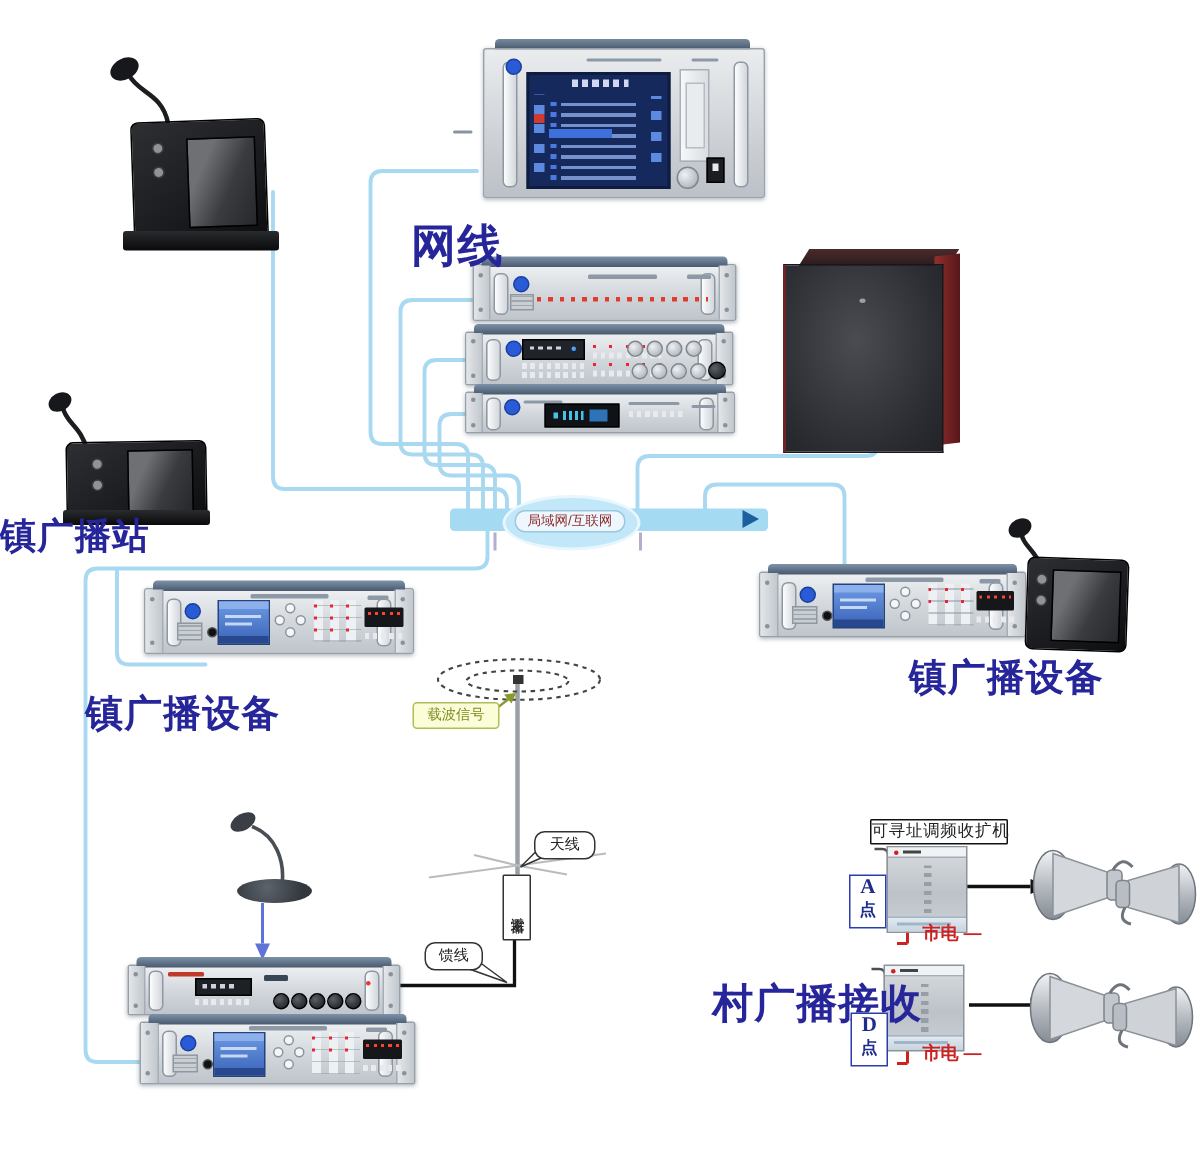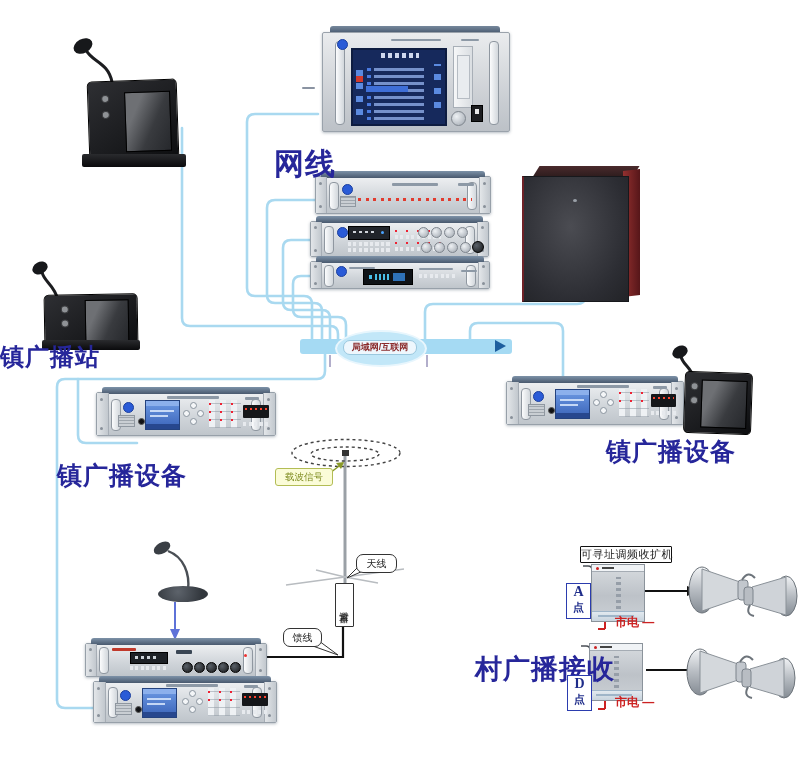--- a/index.html
+++ b/index.html
@@ -152,21 +152,21 @@
     <ellipse cx="40" cy="268" rx="8" ry="6" fill="#17181b" transform="rotate(-28 40 268)"></ellipse>
     <ellipse cx="680" cy="352" rx="8" ry="6" fill="#17181b" transform="rotate(-28 680 352)"></ellipse>
     <path d="M168,551 C184,557 190,574 188,590" stroke="#4a4f55" stroke-width="2.4" fill="none"></path>
     <ellipse cx="162" cy="548" rx="9" ry="5.5" fill="#3a3f45" transform="rotate(-30 162 548)"></ellipse>
   </svg>
 
   <div class="abs" style="left:300px;top:339px;width:212px;height:15px;background:#a5daf3;border-radius:3px;z-index:4;"></div>
   <div class="abs" style="left:495px;top:340px;width:0;height:0;border-left:11px solid #1d5e9e;border-top:6.5px solid transparent;border-bottom:6.5px solid transparent;z-index:5;"></div>
   <div class="abs" style="left:335px;top:330px;width:88px;height:33px;background:#c2e7f8;border:2px solid #e8f6fd;border-radius:50%;z-index:4;"></div>
   <div class="abs" style="left:343px;top:340px;width:72px;height:13px;background:#eef7fd;border:1px solid #9bc8de;border-radius:7px;z-index:5;
-              font-size:9px;font-weight:bold;color:#8b2b2b;text-align:center;line-height:13px;">局域网/互联网</div>
+              font-size:9px;font-weight:normal;color:#8b2b2b;text-align:center;line-height:13px;">局域网/互联网</div>
   <div class="tick" style="left:329px;top:355px;"></div>
   <div class="tick" style="left:426px;top:355px;"></div>
   <div class="tbar" style="left:302px;top:87px;width:13px;height:2px;background:#8a93a2;"></div>
 
   <div class="lbl" style="left:238px;top:144px;font-size:30px;margin-left:36px;">网线</div>
   <div class="lbl" style="left:0px;top:341px;font-size:24px;">镇广播站</div>
   <div class="lbl" style="left:57px;top:459px;font-size:25px;">镇广播设备</div>
   <div class="lbl" style="left:606px;top:435px;font-size:25px;">镇广播设备</div>
   <div class="lbl" style="left:443px;top:651px;font-size:27px;margin-left:32px;">村广播接收</div>
 

